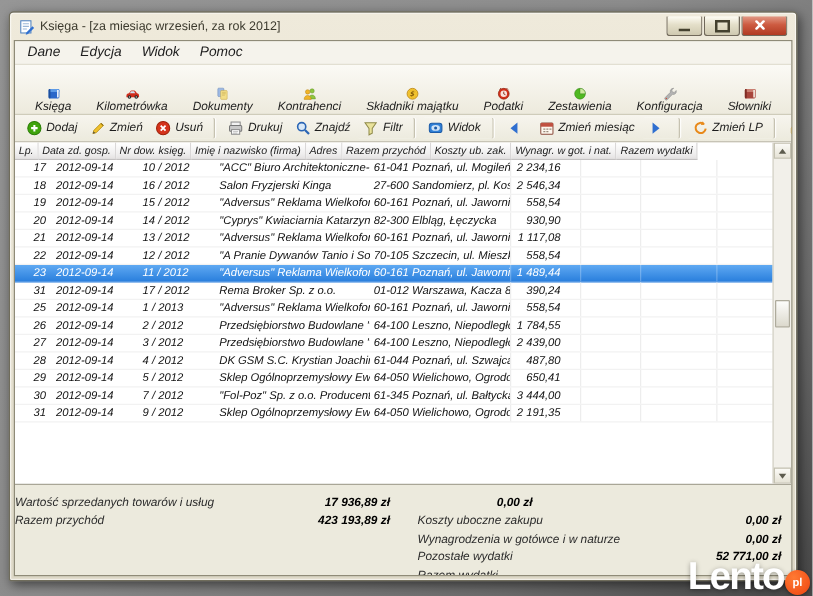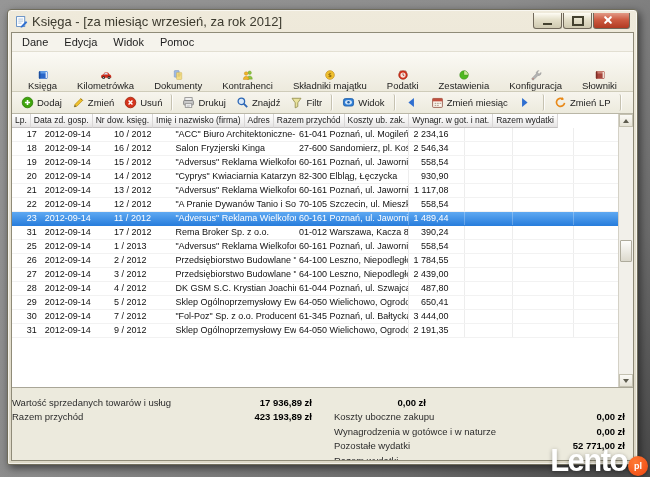--- a/index.html
+++ b/index.html
@@ -12,31 +12,31 @@
   svg{display:block}
   
   .window{
     position:absolute;left:7px;top:9px;width:631px;height:456px;
     background:linear-gradient(#efeadb,#ddd8c6);
     border:1px solid #6f6c5b;border-radius:4px 4px 2px 2px;
     box-shadow:2px 3px 9px rgba(0,0,0,.55), inset 0 0 0 1px rgba(255,255,255,.6);
     display:flex;flex-direction:column;box-sizing:border-box;padding:0 3px 3px 3px;
   }
   .titlebar{height:22px;display:flex;align-items:center;padding:0 4px;gap:4px;flex:0 0 auto;}
-  .title-text{font-size:13px;color:#3c3a2e;flex:1;white-space:nowrap;overflow:hidden;padding-top:1px;}
+  .title-text{font-size:10px;color:#3c3a2e;flex:1;white-space:nowrap;overflow:hidden;padding-top:1px;}
   .win-controls{display:flex;align-items:flex-start;gap:1px;padding-top:0;}
   .wbtn{width:27px;height:15px;border:1px solid #70685a;border-radius:0 0 3px 3px;border-top:none;
     background:linear-gradient(#fefcf4,#e4dfc9 45%,#cfc9b0);position:relative;cursor:default;}
   .wbtn.close{width:35px;background:linear-gradient(#e29a86,#cd5b41 45%,#b13a22);}
   .g-min{position:absolute;left:9px;bottom:3px;width:9px;height:2px;background:#44412f;}
   .g-max{position:absolute;left:8px;top:3px;width:8px;height:6px;border:2px solid #44412f;}
   .g-x1,.g-x2{position:absolute;left:13px;top:2px;width:2px;height:10px;background:#fff;border-radius:1px;}
   .g-x1{transform:rotate(45deg);} .g-x2{transform:rotate(-45deg);}
   
-  .client{flex:1;display:flex;flex-direction:column;border:1px solid #8f8b78;background:#f3f1e8;overflow:hidden;}
+  .client{flex:1;display:flex;flex-direction:column;border:1px solid #8f8b78;background:#f3f1e8;overflow:hidden;font-style:italic;}
   
   .menubar{height:18px;display:flex;align-items:center;padding:0 2px;background:#f5f3ec;border-bottom:1px solid #e2dfd2;flex:0 0 auto;}
   .menu-item{font-size:11px;color:#1d1d1d;padding:1px 8px;cursor:default;}
   
   .bigbar{height:38px;display:flex;align-items:stretch;justify-content:space-between;
     padding:1px 12px 0 12px;background:linear-gradient(#fbfaf5,#edeadd);border-bottom:1px solid #cfccba;flex:0 0 auto;}
   .bigbtn{display:flex;flex-direction:column;align-items:center;justify-content:flex-start;padding:1px 4px 0 4px;cursor:default;margin-top:15px;}
   .bigico{width:24px;height:24px;}
   .biglabel{font-size:9.5px;color:#1d1d1d;white-space:nowrap;margin-top:-1px;}
   

